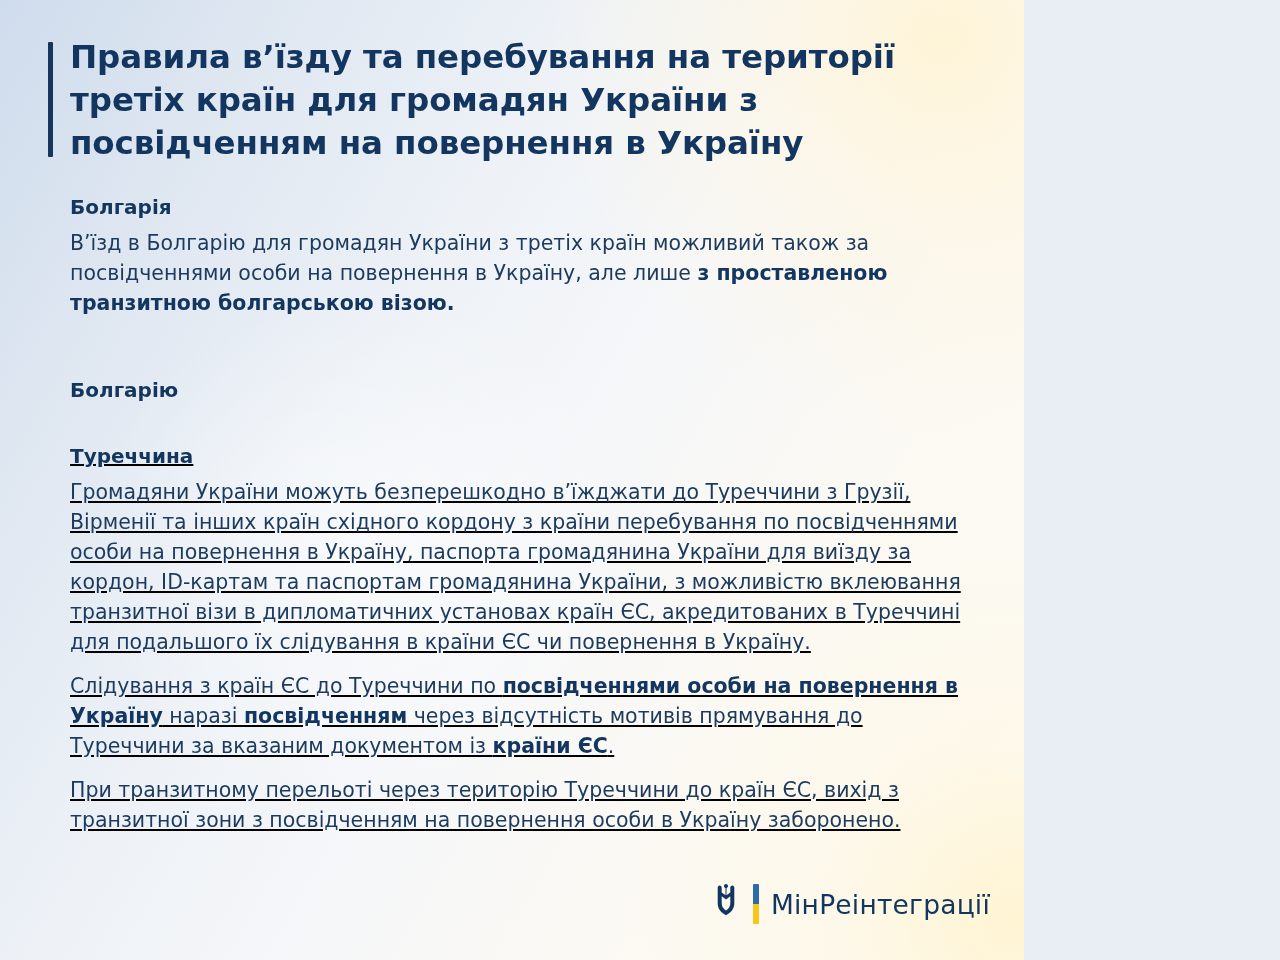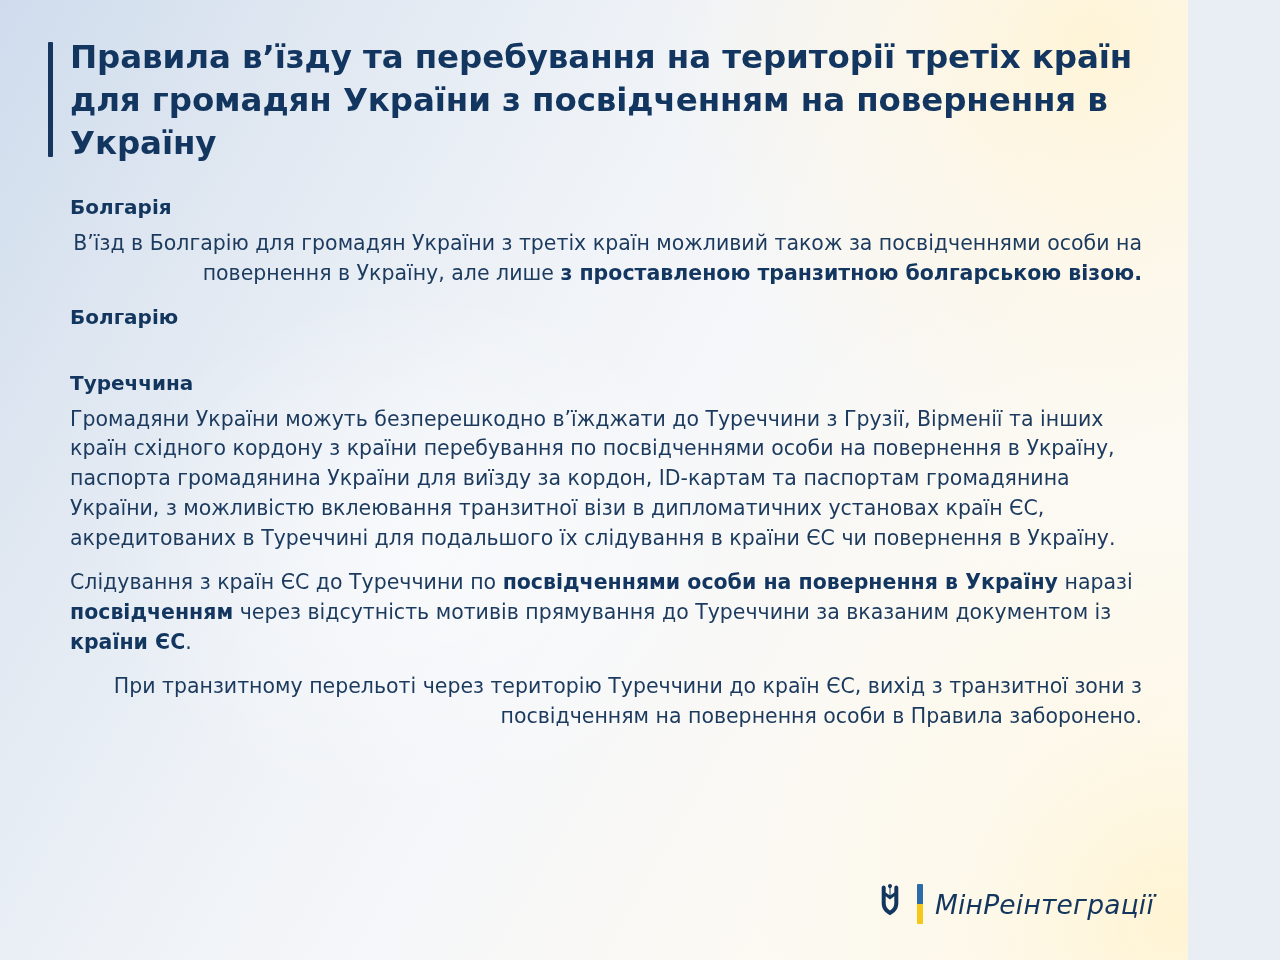--- a/index.html
+++ b/index.html
@@ -8,21 +8,21 @@
   }
   body {
     width: 1280px;
     height: 960px;
     overflow: hidden;
     font-family: "DejaVu Sans", "Liberation Sans", sans-serif;
     background: #e9eef5;
   }
   .page {
     position: relative;
-    width: 1188px;
+    width: 1024px;
     height: 960px;
     box-sizing: border-box;
     background:
       radial-gradient(circle at 92% 4%, rgba(255,244,214,0.95) 0%, rgba(255,246,224,0.55) 14%, rgba(255,250,238,0.0) 30%),
       radial-gradient(circle at 99% 96%, rgba(255,243,208,0.9) 0%, rgba(255,247,224,0.45) 13%, rgba(255,250,238,0.0) 28%),
       linear-gradient(120deg, #cfdced 0%, #dfe7f1 18%, #eef2f7 38%, #f6f7f9 55%, #fbf9f3 72%, #fdfaf0 100%);
   }
   .page::before {
     
     content: "";
@@ -79,31 +79,31 @@
     color: #13365e;
   }
   .para {
     margin: 0 0 10px 0;
     font-size: 20.5px;
     line-height: 1.46;
     color: #1b3a5e;
     font-weight: 400;
     max-width: 1190px;
   }
-  .para:last-child { margin-bottom: 0; text-align: right; }
+  .para:last-child { margin-bottom: 0; }
   .para b {
     font-weight: 700;
     color: #12365f;
   }
   .section.turkey .para {
     margin-bottom: 14px;
   }
-  .section.bulgaria { margin-bottom: 16px; }
+  .section.bulgaria { margin-bottom: 60px; }
   .section.romania  { margin-bottom: 42px; }
-  .section.turkey   { margin-bottom: 0; }
+  .section.turkey   { margin-bottom: 0; text-decoration: underline; }
 
   
   .footer {
     position: absolute;
     right: 34px;
     bottom: 36px;
     display: flex;
     align-items: center;
     gap: 12px;
   }
@@ -117,21 +117,20 @@
     height: 40px;
     background: linear-gradient(to bottom, #2b6ca8 0 50%, #f5c71a 50% 100%);
     border-radius: 1px;
   }
   .brand-text {
     font-size: 26.5px;
     font-weight: 400;
     color: #13365e;
     letter-spacing: 0.2px;
     white-space: nowrap;
-    font-style: italic;
   }
 </style>
 </head>
 <body>
 
 <div class="page">
   <div class="content">
 
     <div class="title-block">
       <div class="title-rule"></div>
@@ -144,21 +143,21 @@
     </div>
 
     <div class="section romania">
       <h2 class="section-heading">Болгарію</h2>
     </div>
 
     <div class="section turkey">
       <h2 class="section-heading">Туреччина</h2>
       <p class="para">Громадяни України можуть безперешкодно в’їжджати до Туреччини з Грузії, Вірменії та інших країн східного кордону з країни перебування по посвідченнями особи на повернення в Україну, паспорта громадянина України для виїзду за кордон, ID-картам та паспортам громадянина України, з можливістю вклеювання транзитної візи в дипломатичних установах країн ЄС, акредитованих в Туреччині для подальшого їх слідування в країни ЄС чи повернення в Україну.</p>
       <p class="para">Слідування з країн ЄС до Туреччини по <b>посвідченнями особи на повернення в Україну</b> наразі <b>посвідченням</b> через відсутність мотивів прямування до Туреччини за вказаним документом із <b>країни ЄС</b>.</p>
-      <p class="para">При транзитному перельоті через територію Туреччини до країн ЄС, вихід з транзитної зони з посвідченням на повернення особи в Правила заборонено.</p>
+      <p class="para">При транзитному перельоті через територію Туреччини до країн ЄС, вихід з транзитної зони з посвідченням на повернення особи в Україну заборонено.</p>
     </div>
 
   </div>
 
   <div class="footer">
     <svg class="tryzub" viewBox="0 0 60 80" aria-hidden="true">
       <path fill="#13365e" d="M30 0c2.2 0 4 1.9 4 4.2 0 2-1.3 3.6-3 4.1v14.4l7.6-5.6V7.4c0-2.4 1.8-4.3 4-4.3s4 1.9 4 4.3v30.5c0 10.6-5.2 18.2-16.6 24.6C18.6 56.1 13.4 48.5 13.4 37.9V7.4c0-2.4 1.8-4.3 4-4.3s4 1.9 4 4.3v9.7l7.6 5.6V8.3c-1.7-.5-3-2.1-3-4.1C26 1.9 27.8 0 30 0zM21.4 24.6v13.2c0 6.6 2.6 11.4 8.6 15.4 6-4 8.6-8.8 8.6-15.4V24.6L30 31.1l-8.6-6.5z"></path>
     </svg>
     <div class="flag-bar"></div>
     <div class="brand-text">МінРеінтеграції</div>

